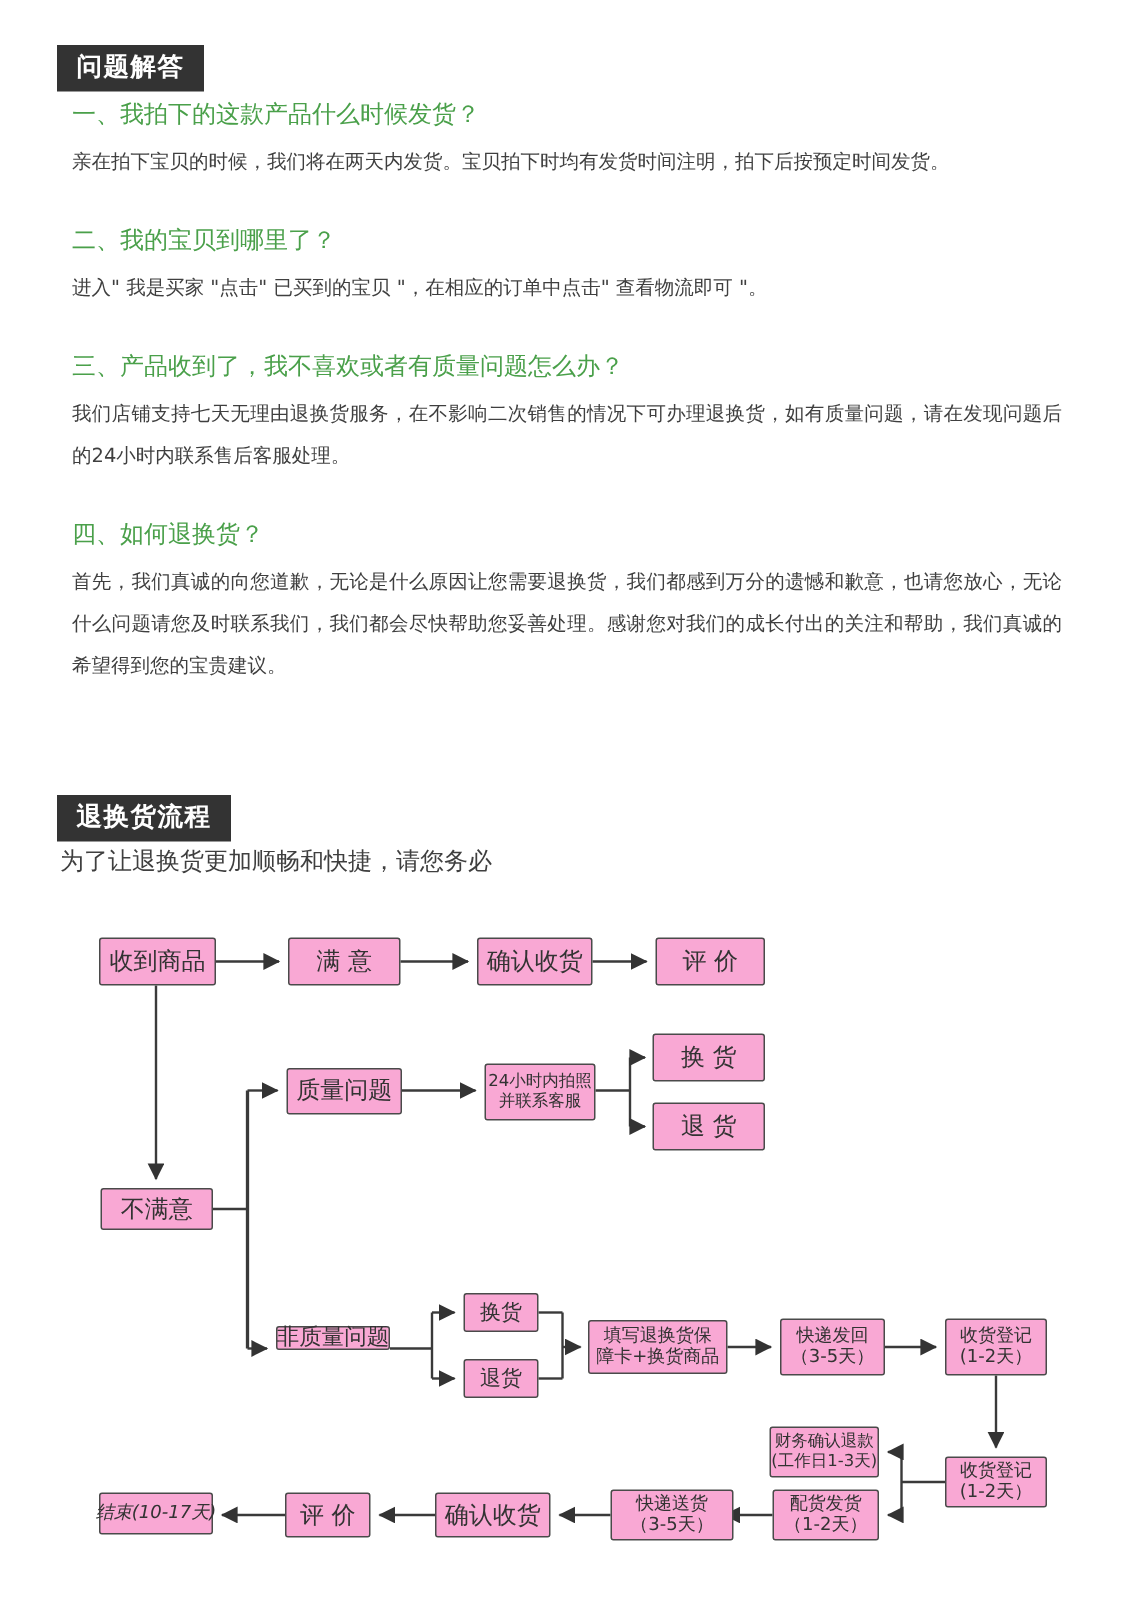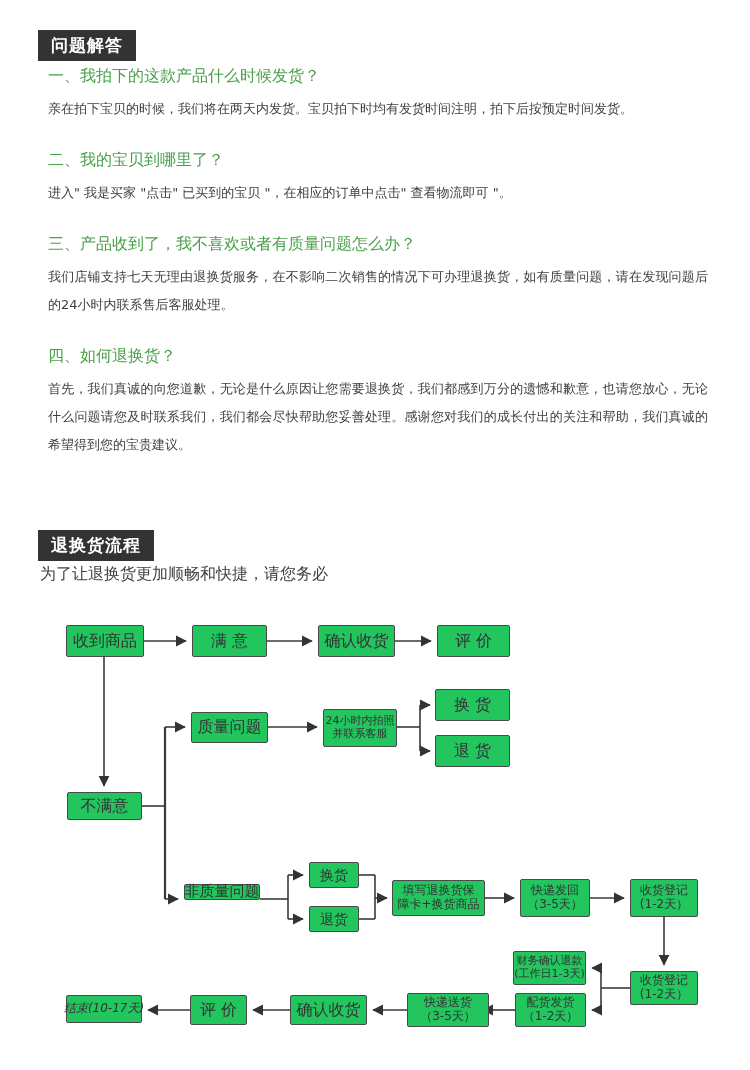--- a/index.html
+++ b/index.html
@@ -56,21 +56,21 @@
     position: absolute;
     left: 0; top: 600px;
     width: 750px; height: 470px;
   }
   #flow-lines { position: absolute; left: 0; top: 0; }
   .fc-box {
     position: absolute;
     box-sizing: border-box;
     border: 1px solid #4a4a4a;
     border-radius: 2px;
-    background: #22c55e;
+    background: #f9a8d4;
     color: #333333;
     display: flex;
     flex-direction: column;
     align-items: center;
     justify-content: center;
     font-size: 16px;
     line-height: 1.15;
     text-align: center;
     white-space: nowrap;
   }

